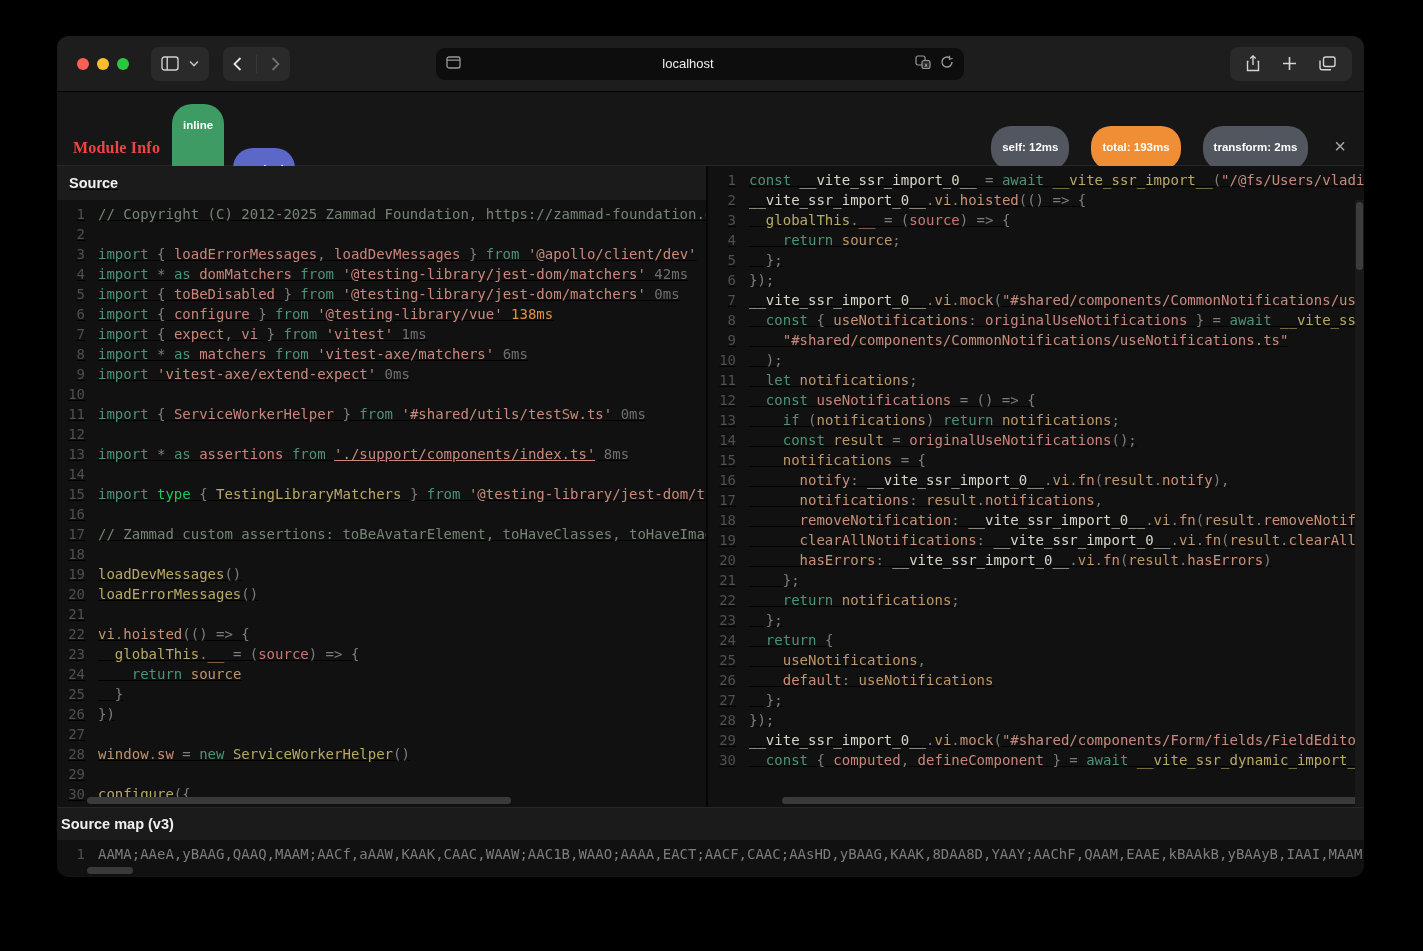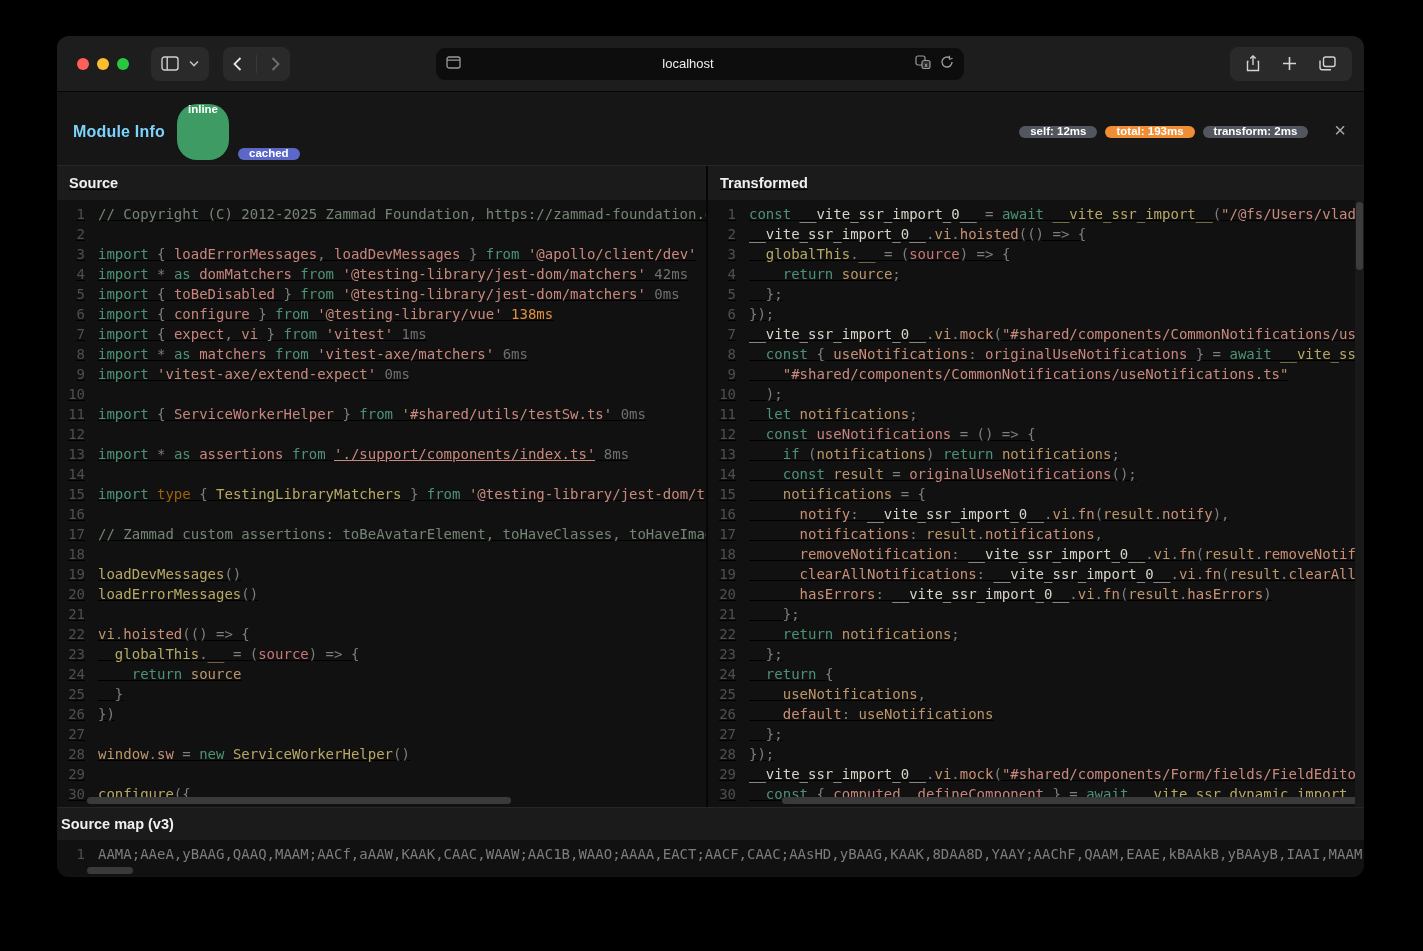--- a/index.html
+++ b/index.html
@@ -15,41 +15,41 @@
   .nav-sep{width:1px;height:18px;background:#3a3a3a;}
   .dim{opacity:.38;}
   .urlbar{height:32px;width:528px;margin-left:146px;background:#0d0d0d;border-radius:9px;display:flex;align-items:center;padding:0 10px;box-sizing:border-box;color:#e6e6e6;}
   .urlbar .host{flex:1;text-align:center;font-size:13px;color:#eee;}
   .url-icons{display:flex;align-items:center;gap:9px;color:#9a9a9a;}
   .right-pill{margin-left:auto;margin-right:12px;}
 
   
   .modheader{height:74px;background:#161616;border-bottom:1px solid #262626;box-sizing:border-box;padding:12px 18px 0 16px;}
   .mh-row1{display:flex;align-items:center;}
-  .mh-title{color:#7dd3fc;font-size:16px;font-weight:bold;letter-spacing:.2px;}
+  .mh-title{color:#ef4444;font-size:16px;font-weight:bold;letter-spacing:.2px;font-family:Liberation Serif, serif;}
   .badges{display:flex;gap:9px;margin-left:12px;}
-  .badge{font-size:11.5px;font-weight:bold;color:#fff;border-radius:20px;padding:0 11px;line-height:1;}
-  .timings{display:flex;gap:8px;margin-left:auto;margin-right:26px;}
+  .badge{font-size:11.5px;font-weight:bold;color:#fff;border-radius:20px;padding:16px 11px;line-height:1;}
+  .timings{display:flex;gap:22px;margin-left:auto;margin-right:26px;}
   .close-x{color:#a8a8a8;font-size:20px;line-height:1;cursor:default;background:none;border:none;padding:0;margin-top:-4px;}
   .mh-path{margin-top:7px;font-family:"DejaVu Sans Mono",monospace;font-size:13px;color:#9d9d9d;}
 
   
   .panels{display:flex;height:641px;position:relative;text-decoration:underline;}
   .panel{position:relative;overflow:hidden;background:#111111;}
   .panel.left{width:649px;}
   .panel.right{width:656px;}
   .panel-divider{width:2px;background:#060606;}
   .panel-head{height:34px;background:#1b1b1b;display:flex;align-items:center;padding-left:12px;color:#f0f0f0;font-size:14.5px;font-weight:bold;}
   .code{padding-top:4px;font-family:"DejaVu Sans Mono",monospace;font-size:14px;line-height:20px;}
   .code-line{display:flex;height:20px;white-space:pre;}
   .ln{width:28px;text-align:right;color:#4f4f4f;flex:none;padding-right:5px;}
   .lc{margin-left:8px;white-space:pre;overflow:hidden;flex:1;color:#d8d4c8;}
 
   .tok-kw{color:#4d9375;}
-  .tok-typ{color:#a16207;}
+  .tok-typ{color:#22c55e;}
   .tok-str{color:#c98a7d;}
   .tok-link{color:#c98a7d;text-decoration:underline;}
   .tok-com{color:#758575;}
   .tok-var{color:#bd976a;}
   .tok-fn{color:#b8a965;}
   .tok-prop{color:#c99076;}
   .tok-imp{color:#c9857c;}
   .tok-param{color:#cb7676;}
   .tok-pun{color:#7e7e7e;}
   .tok-pln{color:#d8d4c8;}
@@ -203,21 +203,20 @@
             <div class="code-line"><span class="ln">26</span><span class="lc"><span class="tok-pun">})</span></span></div>
             <div class="code-line"><span class="ln">27</span><span class="lc"></span></div>
             <div class="code-line"><span class="ln">28</span><span class="lc"><span class="tok-var">window</span><span class="tok-pun">.</span><span class="tok-prop">sw</span><span class="tok-pun"> = </span><span class="tok-kw">new </span><span class="tok-fn">ServiceWorkerHelper</span><span class="tok-pun">()</span></span></div>
             <div class="code-line"><span class="ln">29</span><span class="lc"></span></div>
             <div class="code-line"><span class="ln">30</span><span class="lc"><span class="tok-fn">configure</span><span class="tok-pun">({</span></span></div>
           </div>
         <div class="hthumb" style="left:30px;width:424px;"></div>
       </div>
       <div class="panel-divider"></div>
       <div class="panel right">
-        <div class="panel-head">Transformed</div>
         <div class="code">
             <div class="code-line"><span class="ln">1</span><span class="lc"><span class="tok-kw">const </span><span class="tok-pln">__vite_ssr_import_0__</span><span class="tok-pun"> = </span><span class="tok-kw">await </span><span class="tok-fn">__vite_ssr_import__</span><span class="tok-pun">(</span><span class="tok-str">"/@fs/Users/vladimir/Projects/zammad/"</span></span></div>
             <div class="code-line"><span class="ln">2</span><span class="lc"><span class="tok-pln">__vite_ssr_import_0__</span><span class="tok-pun">.</span><span class="tok-var">vi</span><span class="tok-pun">.</span><span class="tok-prop">hoisted</span><span class="tok-pun">(() =&gt; {</span></span></div>
             <div class="code-line"><span class="ln">3</span><span class="lc"><span class="tok-pln">  </span><span class="tok-fn">globalThis</span><span class="tok-pun">.</span><span class="tok-prop">__</span><span class="tok-pun"> = (</span><span class="tok-param">source</span><span class="tok-pun">) =&gt; {</span></span></div>
             <div class="code-line"><span class="ln">4</span><span class="lc"><span class="tok-pln">    </span><span class="tok-kw">return </span><span class="tok-var">source</span><span class="tok-pun">;</span></span></div>
             <div class="code-line"><span class="ln">5</span><span class="lc"><span class="tok-pun">  };</span></span></div>
             <div class="code-line"><span class="ln">6</span><span class="lc"><span class="tok-pun">});</span></span></div>
             <div class="code-line"><span class="ln">7</span><span class="lc"><span class="tok-pln">__vite_ssr_import_0__</span><span class="tok-pun">.</span><span class="tok-var">vi</span><span class="tok-pun">.</span><span class="tok-prop">mock</span><span class="tok-pun">(</span><span class="tok-str">"#shared/components/CommonNotifications/useNotifications.ts"</span></span></div>
             <div class="code-line"><span class="ln">8</span><span class="lc"><span class="tok-pln">  </span><span class="tok-kw">const </span><span class="tok-pun">{ </span><span class="tok-prop">useNotifications</span><span class="tok-pun">: </span><span class="tok-imp">originalUseNotifications</span><span class="tok-pun"> } = </span><span class="tok-kw">await </span><span class="tok-fn">__vite_ssr_dynamic_import__(</span></span></div>
             <div class="code-line"><span class="ln">9</span><span class="lc"><span class="tok-pln">    </span><span class="tok-str">"#shared/components/CommonNotifications/useNotifications.ts"</span></span></div>

